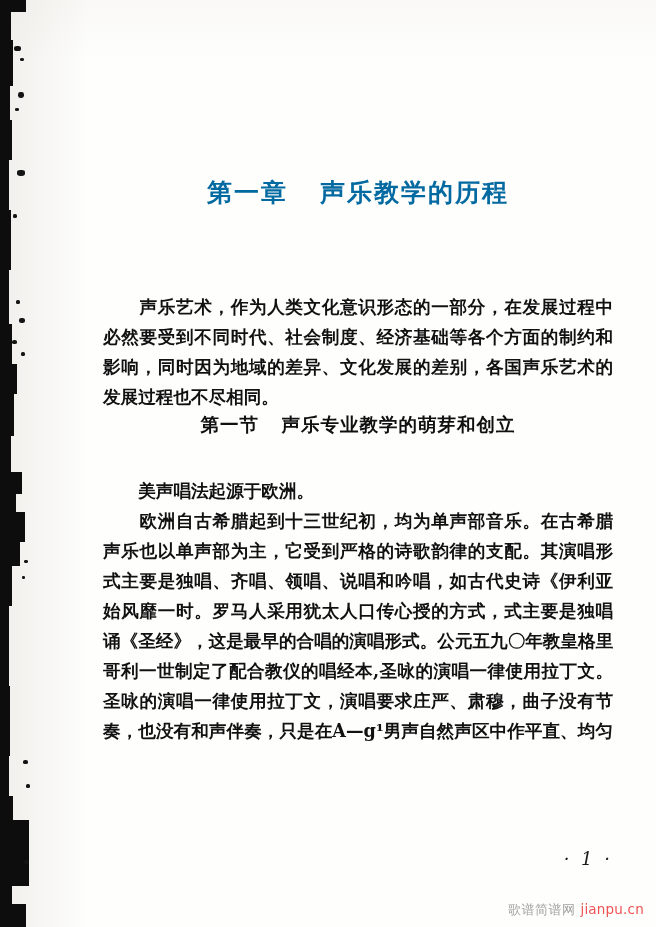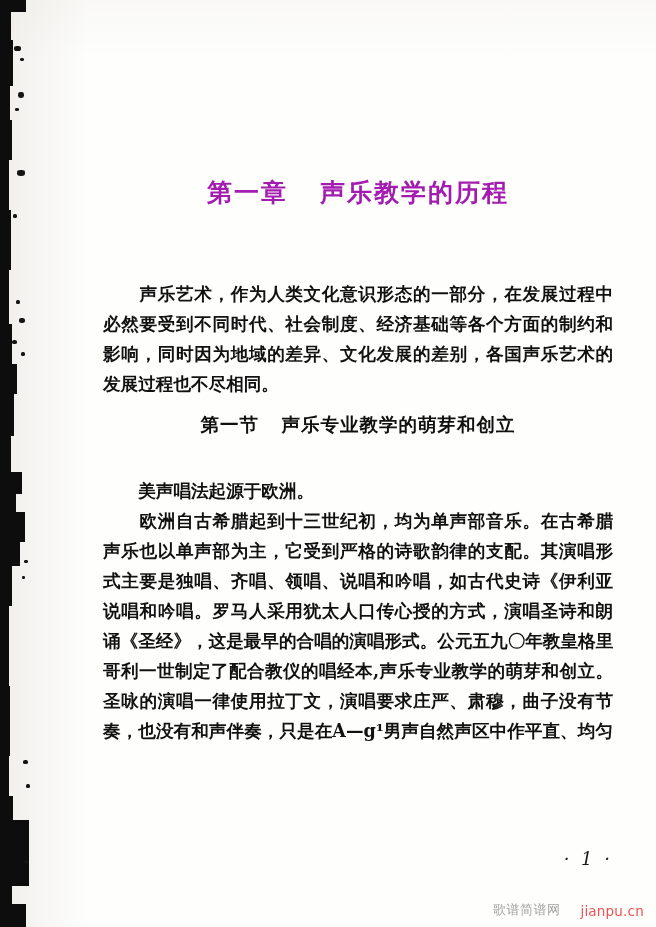--- a/index.html
+++ b/index.html
@@ -65,21 +65,21 @@
 
   .chapter-title {
     position: absolute;
     left: 0;
     top: 176px;
     width: 510px;
     text-align: center;
     font-family: "DejaVu Serif", "Liberation Serif", serif;
     font-size: 25px;
     letter-spacing: 2px;
-    color: #a21caf;
+    color: #0369a1;
     font-weight: 600;
     white-space: pre;
   }
 
   .para {
     position: absolute;
     left: 0;
     width: 510px;
     font-family: "DejaVu Serif", "Liberation Serif", serif;
     font-size: 17.6px;
@@ -125,22 +125,22 @@
     letter-spacing: 3px;
     white-space: pre;
   }
 
   
   #watermark {
     position: absolute;
     right: 12px;
     bottom: 8px;
     display: flex;
-    align-items: flex-end;
-    gap: 20px;
+    align-items: flex-start;
+    gap: 5px;
     opacity: 0.92;
   }
   #watermark .wm-cn {
     font-family: "DejaVu Sans", "Liberation Sans", sans-serif;
     font-size: 13px;
     color: #9a9a96;
     letter-spacing: 0.5px;
   }
   #watermark .wm-en {
     font-family: "DejaVu Sans", "Liberation Sans", sans-serif;
@@ -201,40 +201,40 @@
     <div class="speck" style="left:22px; top:576px; width:3px;  height:3px;"></div>
     <div class="speck" style="left:23px; top:760px; width:5px;  height:4px;"></div>
     <div class="speck" style="left:26px; top:784px; width:4px;  height:4px;"></div>
     <div class="speck" style="left:24px; top:860px; width:5px;  height:4px;"></div>
   </div>
 
   <div id="content" class="scan-soft">
 
     <div class="chapter-title">第一章   声乐教学的历程</div>
 
-    <div class="para" style="top:279px;">
+    <div class="para" style="top:292px;">
       <span class="line">　　声乐艺术，作为人类文化意识形态的一部分，在发展过程中</span>
       <span class="line">必然要受到不同时代、社会制度、经济基础等各个方面的制约和</span>
       <span class="line">影响，同时因为地域的差异、文化发展的差别，各国声乐艺术的</span>
       <span class="line last">发展过程也不尽相同。</span>
     </div>
 
     <div class="section-title" style="top:412px;">第一节   声乐专业教学的萌芽和创立</div>
 
     <div class="para" style="top:476px;">
       <span class="line last">　　美声唱法起源于欧洲。</span>
     </div>
 
     <div class="para" style="top:506px;">
       <span class="line">　　欧洲自古希腊起到十三世纪初，均为单声部音乐。在古希腊</span>
       <span class="line">声乐也以单声部为主，它受到严格的诗歌韵律的支配。其演唱形</span>
       <span class="line">式主要是独唱、齐唱、领唱、说唱和吟唱，如古代史诗《伊利亚</span>
-      <span class="line">说唱和吟唱。罗马人采用犹太人口传心授的方式，演唱圣诗和朗</span>
+      <span class="line">始风靡一时。罗马人采用犹太人口传心授的方式，式主要是独唱</span>
       <span class="line">诵《圣经》，这是最早的合唱的演唱形式。公元五九〇年教皇格里</span>
-      <span class="line">哥利一世制定了配合教仪的唱经本,声乐专业教学的萌芽和创立。</span>
+      <span class="line">哥利一世制定了配合教仪的唱经本,圣咏的演唱一律使用拉丁文。</span>
       <span class="line">圣咏的演唱一律使用拉丁文，演唱要求庄严、肃穆，曲子没有节</span>
       <span class="line">奏，也没有和声伴奏，只是在A—g¹男声自然声区中作平直、均匀</span>
     </div>
 
     <div class="folio" style="top:848px;">· 1 ·</div>
 
   </div>
 
   <div id="watermark">
     <span class="wm-cn">歌谱简谱网</span>

